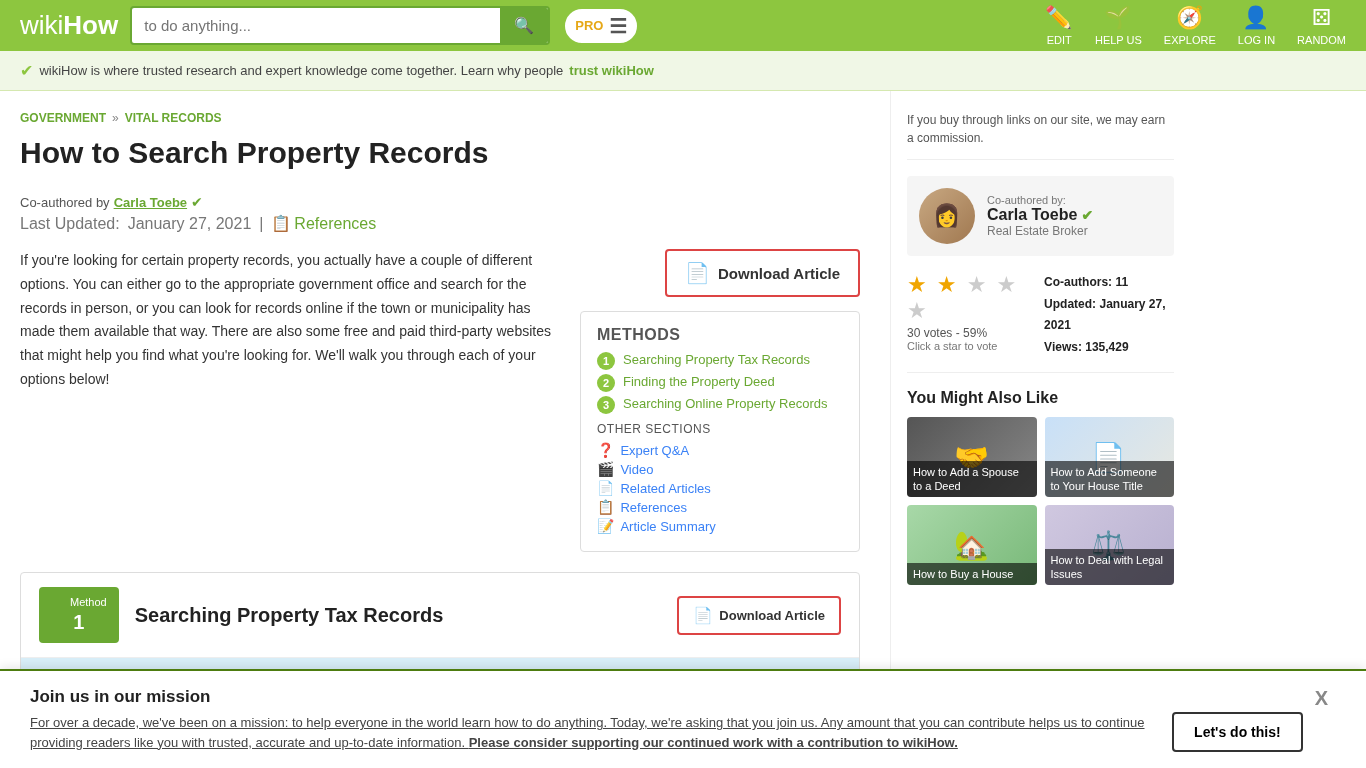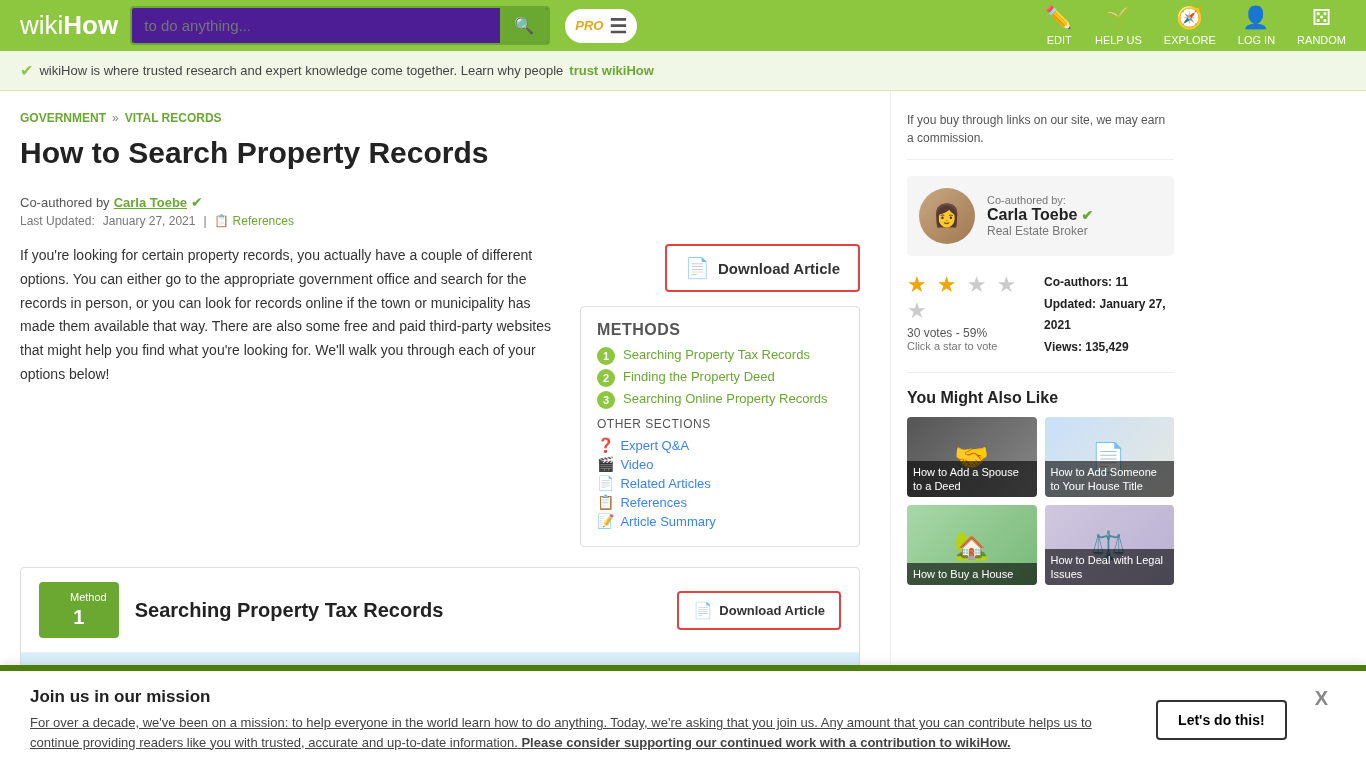--- a/index.html
+++ b/index.html
@@ -24,21 +24,21 @@
       text-decoration: none;
       white-space: nowrap;
     }
     .logo .wiki { font-weight: normal; color: #fff; }
     .logo-text { font-size: 26px; }
     .search-bar {
       display: flex;
       align-items: center;
       flex: 1;
       max-width: 420px;
-      background: #4c1d95;
+      background: #ffffff;
       border-radius: 4px;
       overflow: hidden;
       border: 2px solid #6aa832;
     }
     .search-input {
       flex: 1;
       border: none;
       outline: none;
       padding: 8px 12px;
       font-size: 15px;
@@ -58,21 +58,21 @@
       border: 3px solid #8dc63f;
       border-radius: 25px;
       display: flex;
       align-items: center;
       gap: 6px;
       padding: 5px 10px;
       cursor: pointer;
       font-weight: bold;
       font-size: 13px;
     }
-    .pro-label { color: #e6a817; font-weight: bold; font-size: 13px; font-style: italic; }
+    .pro-label { color: #e6a817; font-weight: bold; font-size: 13px; }
     .hamburger { font-size: 20px; color: #555; }
     .nav-items {
       display: flex;
       align-items: center;
       gap: 22px;
       margin-left: auto;
     }
     .nav-item {
       display: flex;
       flex-direction: column;
@@ -136,21 +136,21 @@
       font-size: 13px;
       color: #555;
       margin-bottom: 4px;
       display: flex;
       align-items: center;
       gap: 4px;
     }
     .author-name { color: #6aa832; font-weight: bold; }
     .verified { color: #6aa832; font-size: 14px; }
     .date-line {
-      font-size: 12px;
+      font-size: 16px;
       color: #777;
       margin-bottom: 16px;
       display: flex;
       align-items: center;
       gap: 8px;
     }
     .ref-link { color: #6aa832; text-decoration: none; display: flex; align-items: center; gap: 3px; }
 
     
     .article-content-row {
@@ -393,25 +393,25 @@
     .card-img-3 { background: linear-gradient(135deg, #a8d8a8 0%, #78b878 100%); }
     .card-img-4 { background: linear-gradient(135deg, #d0c8e0 0%, #b8b0d0 100%); }
 
     
     .bottom-banner {
       position: fixed;
       bottom: 0;
       left: 0;
       right: 0;
       background: #fff;
-      border-top: 6px solid #4d7c0f;
+      border-top: 2px solid #4d7c0f;
       padding: 16px 30px;
       display: flex;
-      align-items: center;
-      gap: 20px;
+      align-items: flex-end;
+      gap: 4px;
       z-index: 100;
       box-shadow: 0 -2px 10px rgba(0,0,0,0.1);
     }
     .banner-text-col { flex: 1; }
     .banner-title { font-size: 17px; font-weight: bold; color: #222; margin-bottom: 6px; }
     .banner-body { font-size: 13px; color: #444; line-height: 1.5; text-decoration: underline; }
     .banner-body strong { font-weight: bold; }
     .banner-btn {
       background: #fff;
       border: 2px solid #333;

